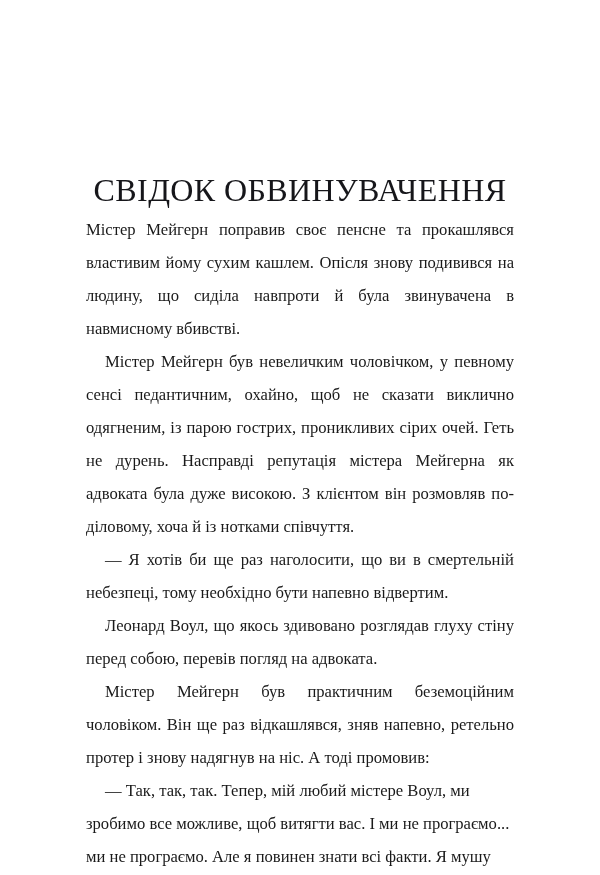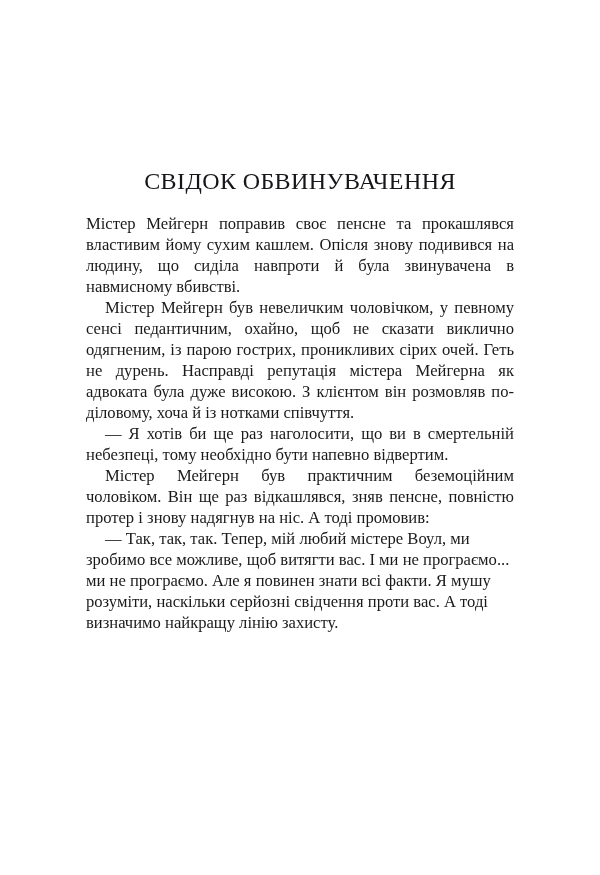--- a/index.html
+++ b/index.html
@@ -22,40 +22,40 @@
     background: #ffffff;
     box-sizing: border-box;
   }
 
   .chapter-title {
     position: absolute;
     top: 152px;
     left: 0;
     width: 600px;
     text-align: center;
-    font-size: 24px;
+    font-size: 32px;
     line-height: 1.12;
     letter-spacing: 0.4px;
     color: #16161a;
     font-weight: 400;
     white-space: nowrap;
   }
 
   .body-block {
     position: absolute;
     top: 213px;
     left: 86px;
     width: 428px;
   }
 
   p.para {
     margin: 0;
     padding: 0;
     font-size: 16.6px;
-    line-height: 21px;
+    line-height: 33px;
     text-align: justify;
     text-justify: inter-word;
     text-indent: 19px;
     color: #1a1a1a;
     hyphens: manual;
     -webkit-hyphens: manual;
   }
 
   p.para.first {
     text-indent: 0;
@@ -71,17 +71,18 @@
 <body>
 
 <div class="page">
 
   <h1 class="chapter-title">СВІДОК ОБВИНУВАЧЕННЯ</h1>
 
   <div class="body-block">
     <p class="para first">Містер Мейгерн поправив своє пенсне та прокашлявся властивим йому сухим кашлем. Опісля знову подивився на людину, що сиділа навпроти й була звинувачена в навмисному вбивстві.</p>
     <p class="para">Містер Мейгерн був невеличким чоловічком, у певному сенсі педантичним, охайно, щоб не сказати виклично одягненим, із парою гострих, проникливих сірих очей. Геть не дурень. Насправді репутація містера Мейгерна як адвоката була дуже високою. З клієнтом він розмовляв по-діловому, хоча й із нотками співчуття.</p>
     <p class="para">— Я хотів би ще раз наголосити, що ви в смертельній небезпеці, тому необхідно бути напевно відвертим.</p>
-    <p class="para">Містер Мейгерн був практичним беземоційним чоловіком. Він ще раз відкашлявся, зняв пенсне, повністю протер і знову надягнув на ніс. А тоді промовив:</p>
+    <p class="para">Леонард Воул, що якось здивовано розглядав глуху стіну перед собою, перевів погляд на адвоката.</p>
+    <p class="para">Містер Мейгерн був практичним беземоційним чоловіком. Він ще раз відкашлявся, зняв напевно, ретельно протер і знову надягнув на ніс. А тоді промовив:</p>
     <p class="para">— Так, так, так. Тепер, мій любий містере Воул, ми зробимо все можливе, щоб витягти вас. І ми не програємо... ми не програємо. Але я повинен знати всі факти. Я мушу розуміти, наскільки серйозні свідчення проти вас. А тоді визначимо найкращу лінію захисту.</p>
   </div>
 
 </div>
 
 </body></html>

